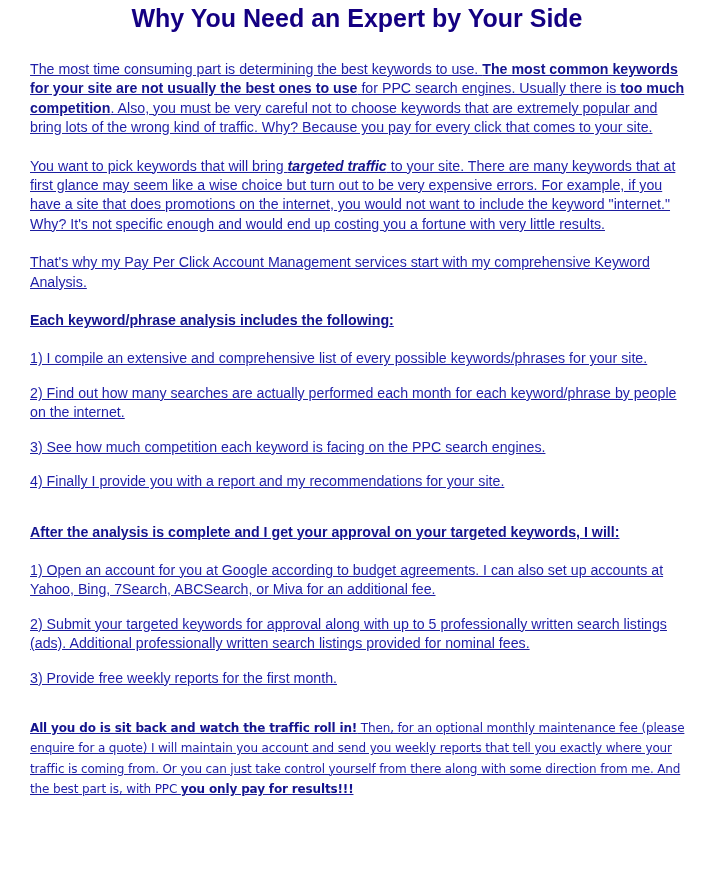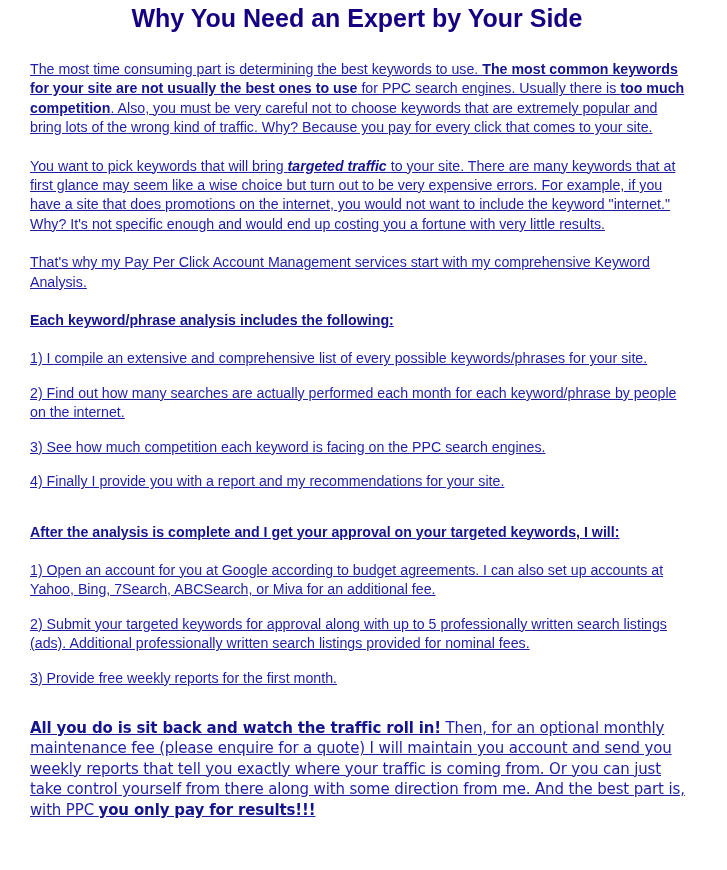--- a/index.html
+++ b/index.html
@@ -64,21 +64,21 @@
   }
   .gap-s  { height: 15px; }
   .gap-m  { height: 19px; }
   .gap-l  { height: 31px; }
   .gap-title { height: 26px; }
 
   
   p.closing {
     margin: 0;
     font-family: "DejaVu Sans", sans-serif;
-    font-size: 15px;
+    font-size: 12px;
     line-height: 20.4px;
     color: #1f1fa8;
     letter-spacing: -0.15px;
   }
   p.closing b { font-weight: bold; color: #14148e; }
 </style>
 </head>
 <body>
 
 <div class="page">

